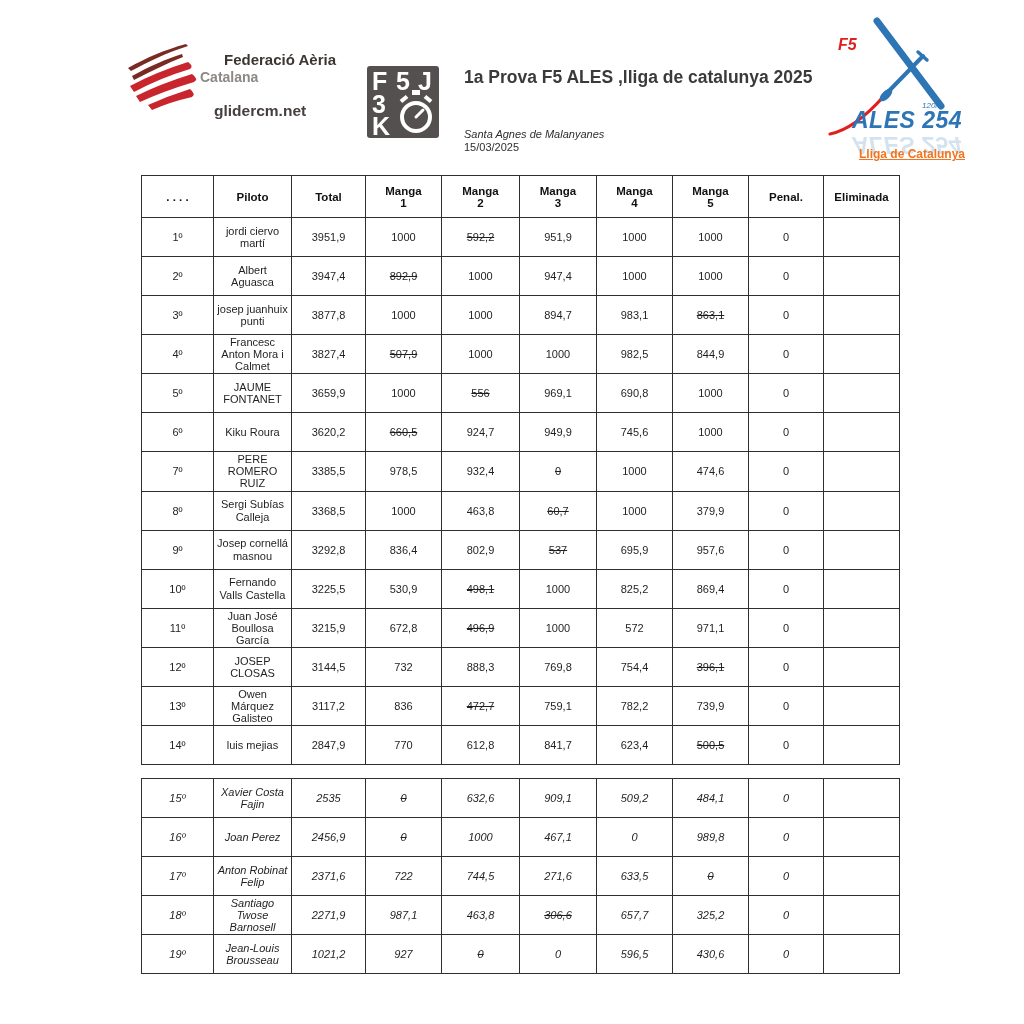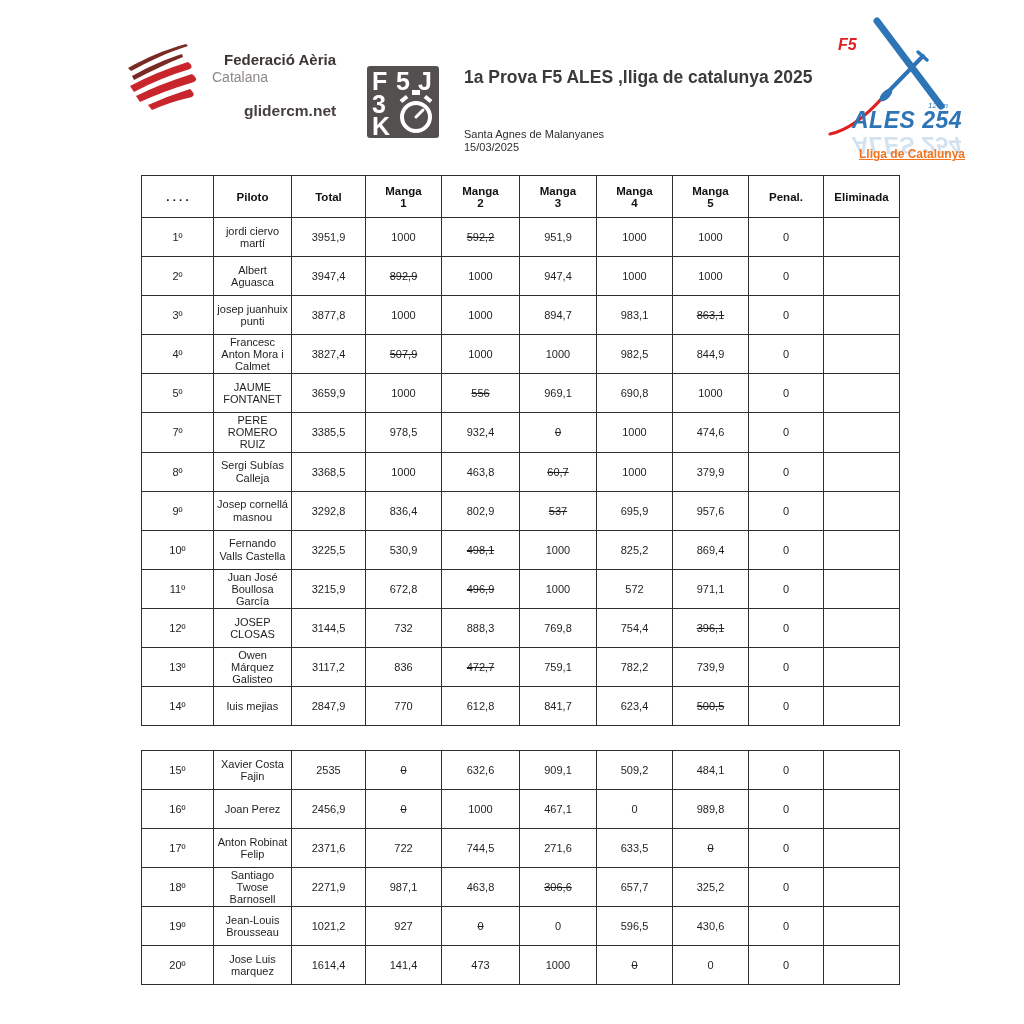--- a/index.html
+++ b/index.html
@@ -3,56 +3,56 @@
 <meta charset="utf-8">
 <style>
   html,body { margin:0; padding:0; background:#fff; }
   .page {
     position:relative; width:1024px; height:1024px; background:#ffffff;
     font-family:"Liberation Sans", sans-serif; overflow:hidden;
   }
   
   .fac-icon { position:absolute; left:126px; top:42px; }
   .fac-name1 { position:absolute; left:200px; top:51px; font-size:15px; font-weight:bold; color:#3b3634;margin-left:24px; }
-  .fac-name2 { position:absolute; left:212px; top:69px; font-size:14px; color:#8c8886; }
-  .site { position:absolute; left:244px; top:102px; font-size:15.5px; font-weight:bold; color:#453f3e; }
+  .fac-name2 { position:absolute; left:200px; top:69px; font-size:14px; color:#8c8886;font-weight:bold; }
+  .site { position:absolute; left:214px; top:102px; font-size:15.5px; font-weight:bold; color:#453f3e; }
 
   .badge { position:absolute; left:367px; top:66px; width:72px; height:72px; background:#545050; border-radius:3px; }
   .badge span { position:absolute; color:#fff; font-weight:bold; font-size:25px; line-height:1; font-family:"Liberation Sans", sans-serif; }
   .badge .l-f { left:5px;  top:3px; }
   .badge .l-5 { left:29px; top:3px; }
   .badge .l-j { left:51px; top:3px; }
   .badge .l-3 { left:5px;  top:26px; }
   .badge .l-k { left:5px;  top:48px; }
   .badge svg { position:absolute; left:27px; top:23px; }
 
   .title { position:absolute; left:464px; top:67px; width:352px; font-size:17.5px; font-weight:bold; color:#3a3a3a; line-height:1.18; }
-  .loc   { position:absolute; left:464px; top:128px; font-size:11px; color:#2e2e2e; line-height:1.25; }
+  .loc   { position:absolute; left:464px; top:128px; font-size:11px; color:#2e2e2e; line-height:1.25;font-style:italic; }
   .date  { position:absolute; left:464px; top:141px; font-size:11px; color:#2e2e2e; }
 
   .ales { position:absolute; left:822px; top:8px; width:165px; height:165px; }
   .ales svg { position:absolute; left:0; top:0; }
   .ales .f5 { position:absolute; left:16px; top:28px; font-size:16px; font-weight:bold; font-style:italic; color:#e01f1f; }
-  .ales .alt { position:absolute; left:106px; top:93px; font-size:8px; font-style:italic; color:#2e75b6; }
+  .ales .alt { position:absolute; left:100px; top:93px; font-size:8px; font-style:italic; color:#2e75b6; }
   .ales .name { position:absolute; left:30px; top:99px; font-size:23px; font-weight:bold; font-style:italic; color:#2e75b6; letter-spacing:0.5px; white-space:nowrap; }
   .ales .name-reflect { position:absolute; left:30px; top:123px; font-size:23px; font-weight:bold; font-style:italic; color:#2e75b6; letter-spacing:0.5px; white-space:nowrap; transform:scaleY(-1); opacity:0.2; }
   .ales .league { position:absolute; left:37px; top:139px; font-size:12px; font-weight:bold; color:#f4731c; white-space:nowrap;text-decoration:underline; }
 
   
   .tables { position:absolute; left:141px; top:175px; width:758px; }
   table { border-collapse:collapse; table-layout:fixed; width:758px; background:#fff; }
   th, td {
     border:1px solid #2e2e2e; text-align:center; vertical-align:middle;
     font-size:11px; color:#1f1f1f; padding:1px 2px; overflow:hidden; word-wrap:break-word;
   }
   th { font-weight:bold; height:39px; font-size:11.5px; color:#111; }
   td { height:36px; }
   td.pilot { line-height:1.1; }
   .struck { text-decoration:line-through; }
-  #table2 { margin-top:24px; }
+  #table2 { margin-top:13px;font-style:italic; }
 </style>
 </head>
 <body>
 
 <div class="page">
 
   <svg class="fac-icon" width="74" height="72" viewBox="0 0 74 72">
     <path d="M2,26 C20,16 38,8 60,2 L62,4 C40,11 22,20 5,29 Z" fill="#7a2a24"></path>
     <path d="M6,34 C24,24 40,17 56,12 L57,15 C42,21 25,29 8,38 Z" fill="#7a2a24"></path>
     <path d="M4,44 Q30,30 62,20 Q68,24 64,27 Q34,36 8,50 Z" fill="#c9252c"></path>
@@ -180,20 +180,32 @@
             <td>3659,9</td>
             <td>1000</td>
             <td class="struck">556</td>
             <td>969,1</td>
             <td>690,8</td>
             <td>1000</td>
             <td>0</td>
             <td></td>
           </tr>
           <tr>
+            <td>6º</td>
+            <td class="pilot">Kiku Roura</td>
+            <td>3620,2</td>
+            <td class="struck">660,5</td>
+            <td>924,7</td>
+            <td>949,9</td>
+            <td>745,6</td>
+            <td>1000</td>
+            <td>0</td>
+            <td></td>
+          </tr>
+          <tr>
             <td>7º</td>
             <td class="pilot">PERE ROMERO RUIZ</td>
             <td>3385,5</td>
             <td>978,5</td>
             <td>932,4</td>
             <td class="struck">0</td>
             <td>1000</td>
             <td>474,6</td>
             <td>0</td>
             <td></td>
@@ -351,29 +363,17 @@
             <td class="pilot">Jean-Louis Brousseau</td>
             <td>1021,2</td>
             <td>927</td>
             <td class="struck">0</td>
             <td>0</td>
             <td>596,5</td>
             <td>430,6</td>
             <td>0</td>
             <td></td>
           </tr>
-          <tr>
-            <td>20º</td>
-            <td class="pilot">Jose Luis marquez</td>
-            <td>1614,4</td>
-            <td>141,4</td>
-            <td>473</td>
-            <td>1000</td>
-            <td class="struck">0</td>
-            <td>0</td>
-            <td>0</td>
-            <td></td>
-          </tr>
         </tbody>
     </table>
   </div>
 
 </div>
 
 </body></html>

